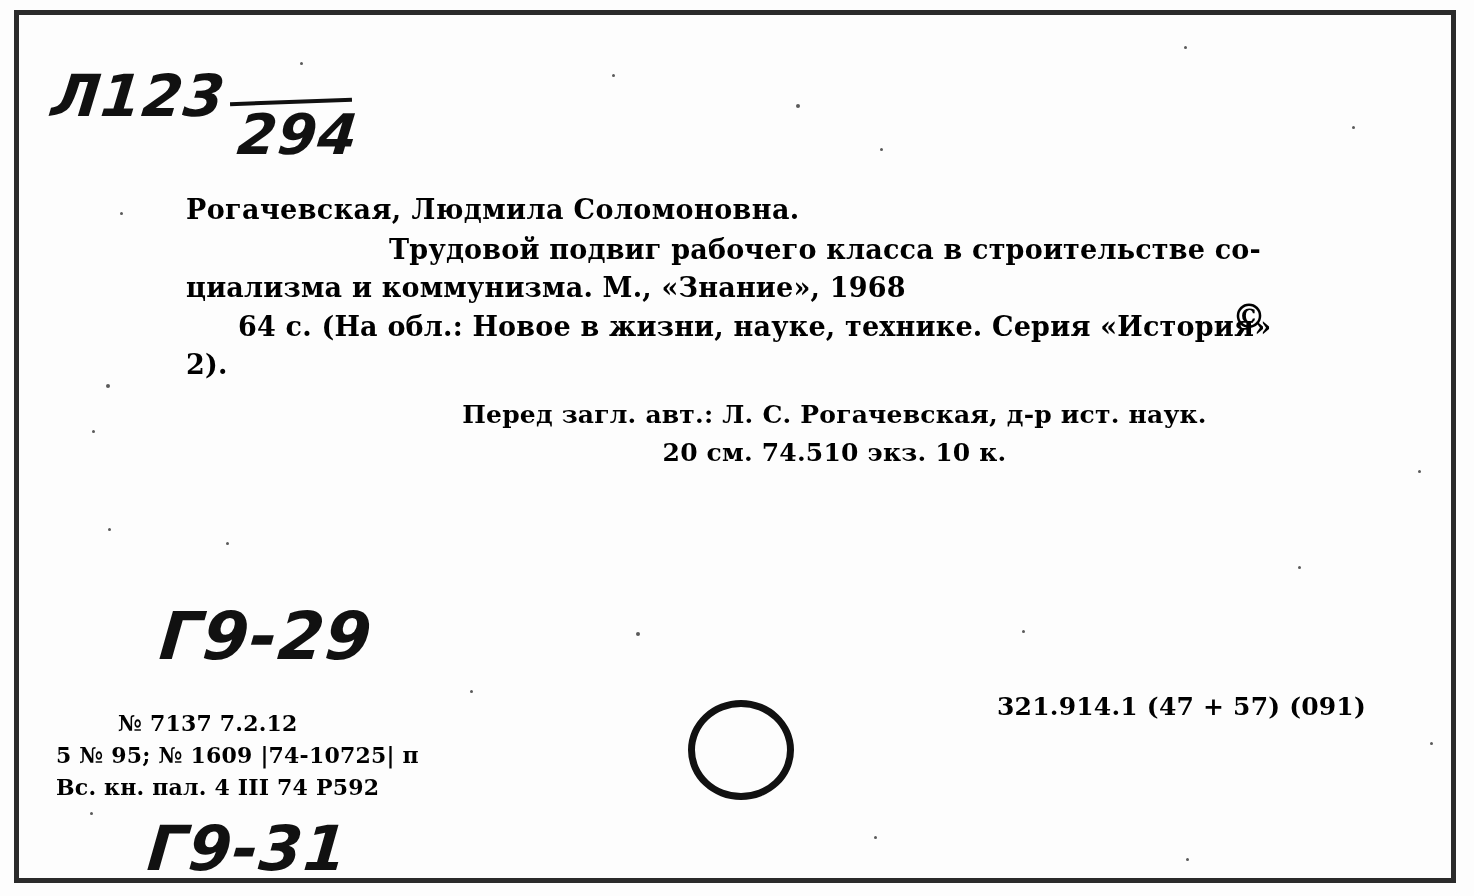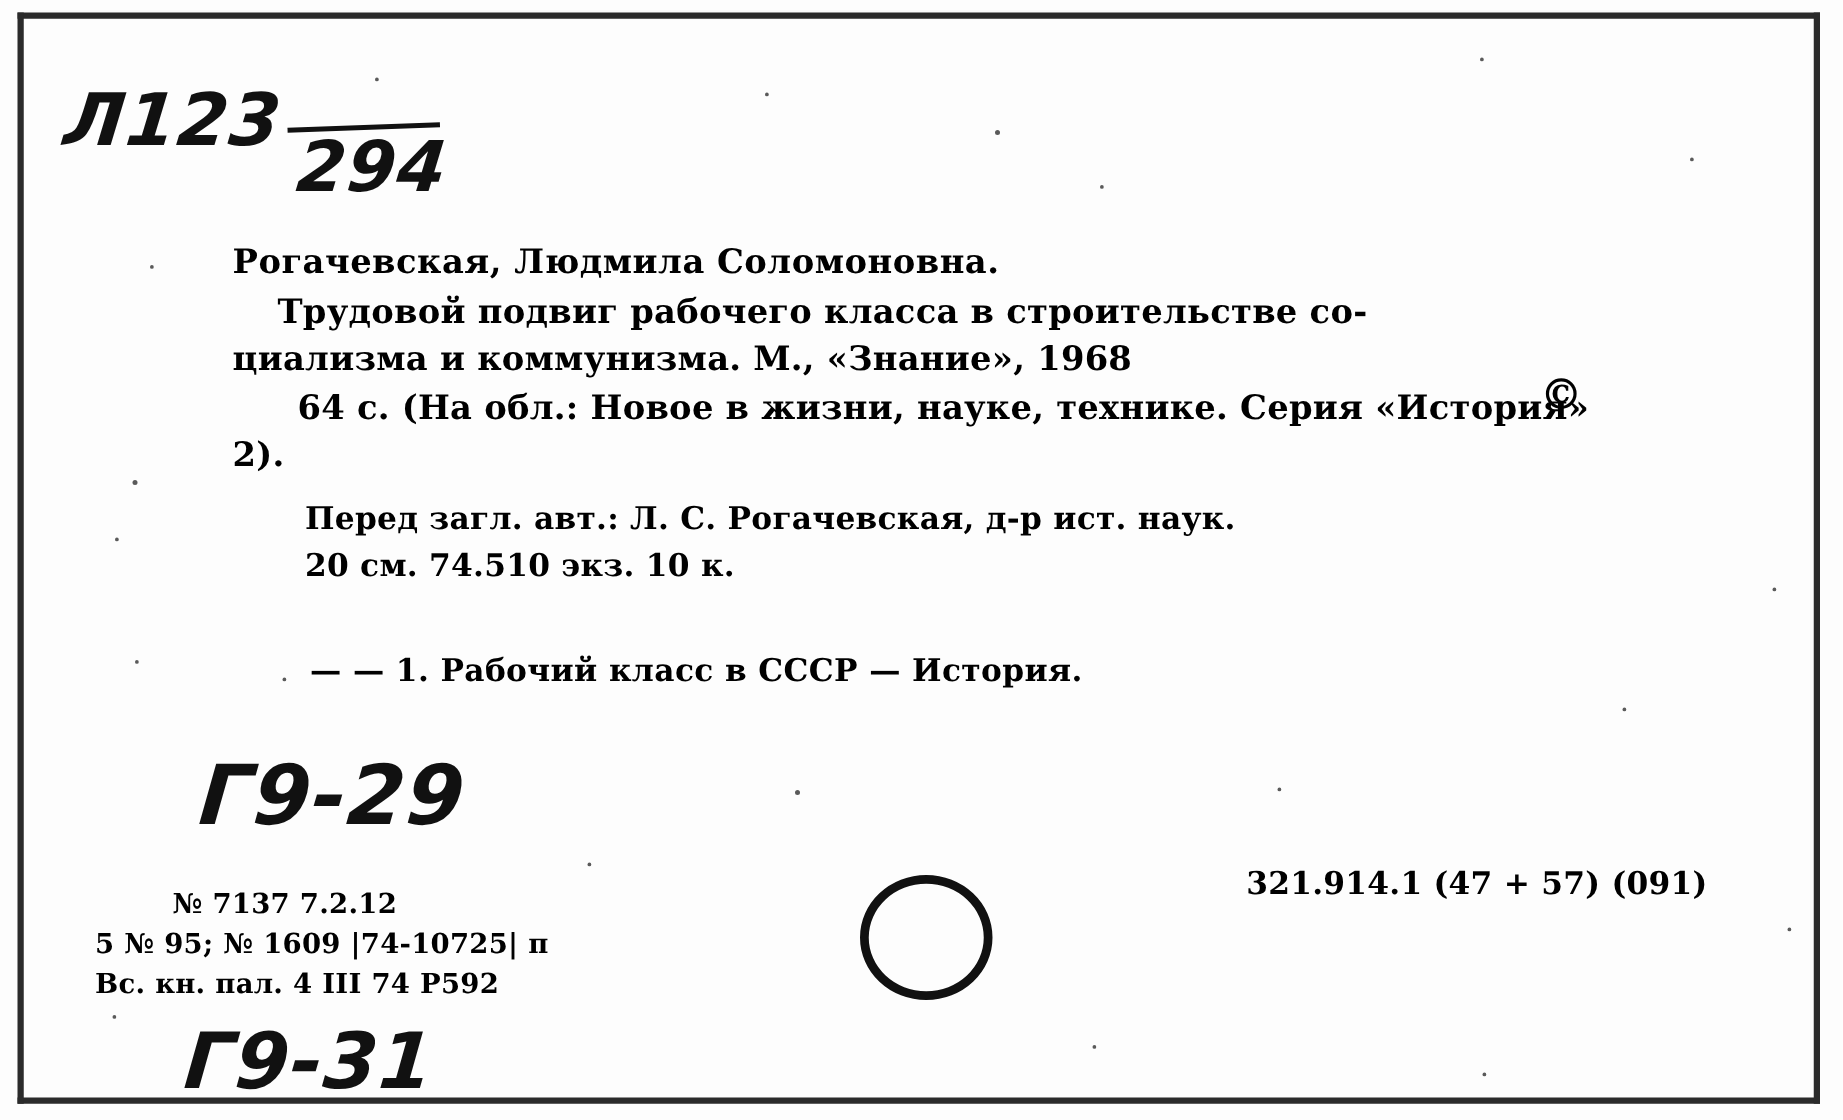--- a/index.html
+++ b/index.html
@@ -97,34 +97,35 @@
     margin-bottom: 6px;
     white-space: nowrap;
   }
   .title-block {
     font-family: "DejaVu Serif", serif;
     font-weight: 700;
     font-size: 27px;
     line-height: 1.42;
     letter-spacing: 0.2px;
   }
-  .title-line-1 { margin-left: 36px; white-space: nowrap; }
+  .title-line-1 { margin-left: 68px; white-space: nowrap; text-align: center; }
   .title-line-2 { white-space: nowrap; position: relative; }
   .note-line-1  { margin-left: 52px; white-space: nowrap; }
   .note-line-2  { white-space: nowrap; }
 
   .gap-sm { height: 12px; }
 
   .detail-block {
     font-family: "DejaVu Serif", serif;
     font-weight: 700;
     font-size: 25px;
     line-height: 1.5;
     letter-spacing: 0.2px;
-    margin-left: 58px;
+    margin-left: 87px;
+    text-align: center;
   }
 
   #copyright-mark {
     position: absolute;
     left: 1232px;
     top: 296px;
     font-size: 34px;
     font-family: "DejaVu Serif", serif;
     font-weight: 700;
   }
@@ -155,21 +156,21 @@
     left: 148px;
     top: 812px;
     font-size: 62px;
     font-style: italic;
     transform: skewX(-5deg);
   }
 
   
   #imprint {
     position: absolute;
-    left: 76px;
+    left: 56px;
     top: 708px;
     font-family: "DejaVu Serif", serif;
     font-weight: 700;
     font-size: 22px;
     line-height: 1.45;
     letter-spacing: 0.2px;
   }
   #imprint .l1 { margin-left: 62px; white-space: nowrap; }
   #imprint .l2 { white-space: nowrap; }
   #imprint .l3 { white-space: nowrap; }
@@ -247,21 +248,20 @@
     </div>
     <div class="gap-sm"></div>
     <div class="detail-block">
       <div>Перед загл. авт.: Л. С. Рогачевская, д-р ист. наук.</div>
       <div>20 см. 74.510 экз. 10 к.</div>
     </div>
   </div>
 
   <div id="copyright-mark">©</div>
 
-  <div id="tracing">— — 1. Рабочий класс в СССР — История.</div>
 
   <div id="hand-code-1" class="hand">Г9-29</div>
 
   <div id="imprint">
     <div class="l1">№ 7137   7.2.12</div>
     <div class="l2">5 № 95; № 1609 |74-10725| п</div>
     <div class="l3">Вс. кн. пал. 4 III 74 Р592</div>
   </div>
 
   <div id="stamp"></div>

